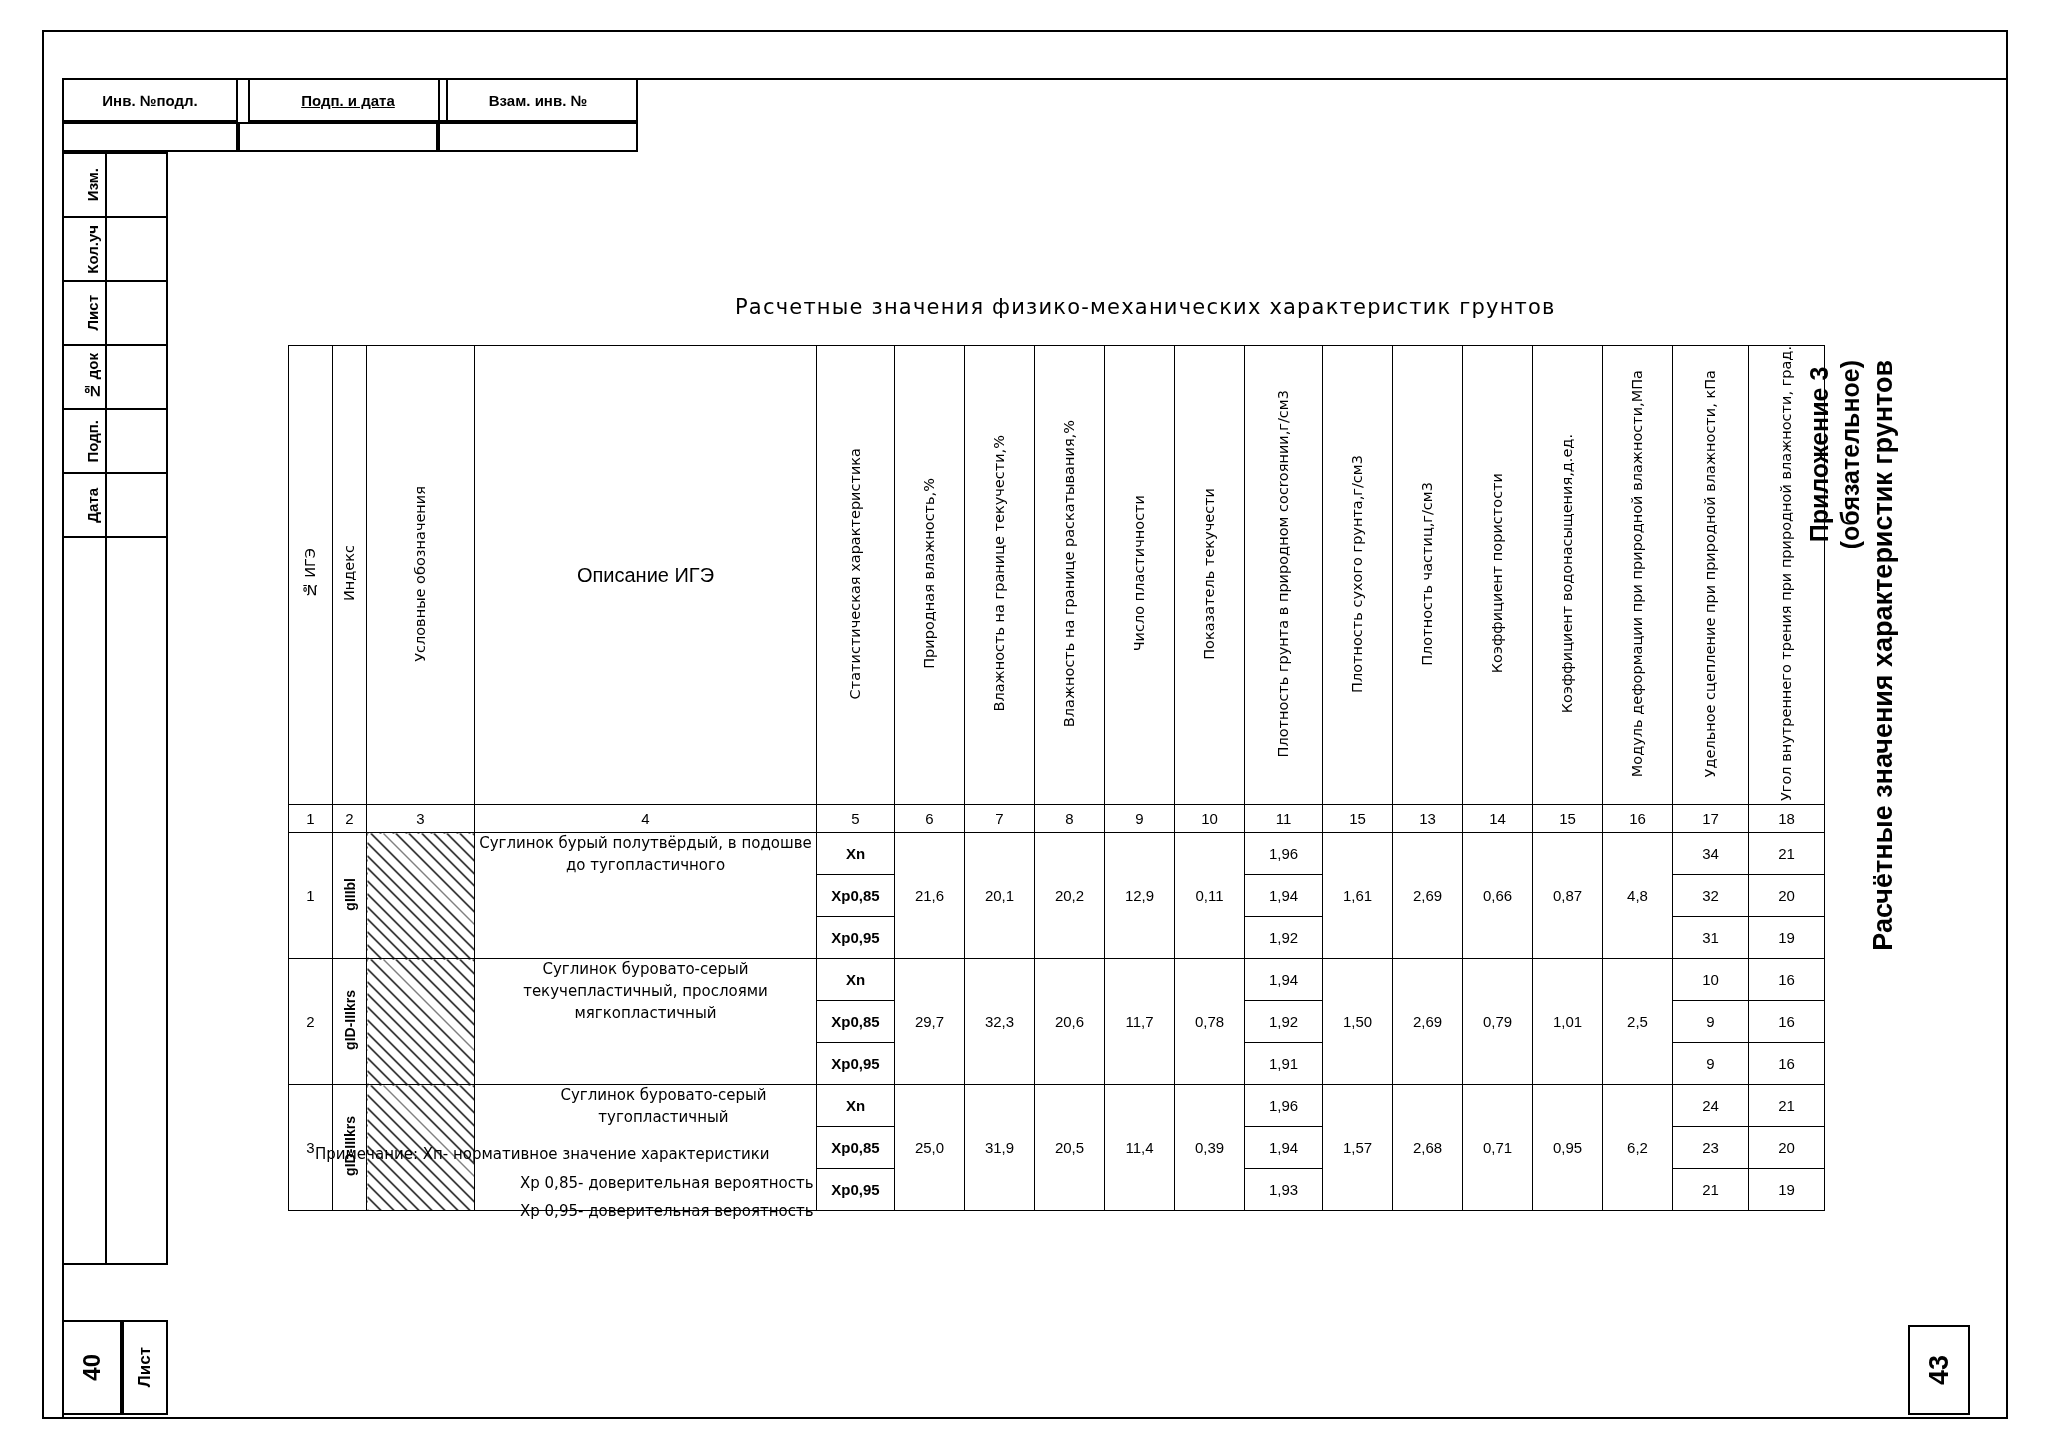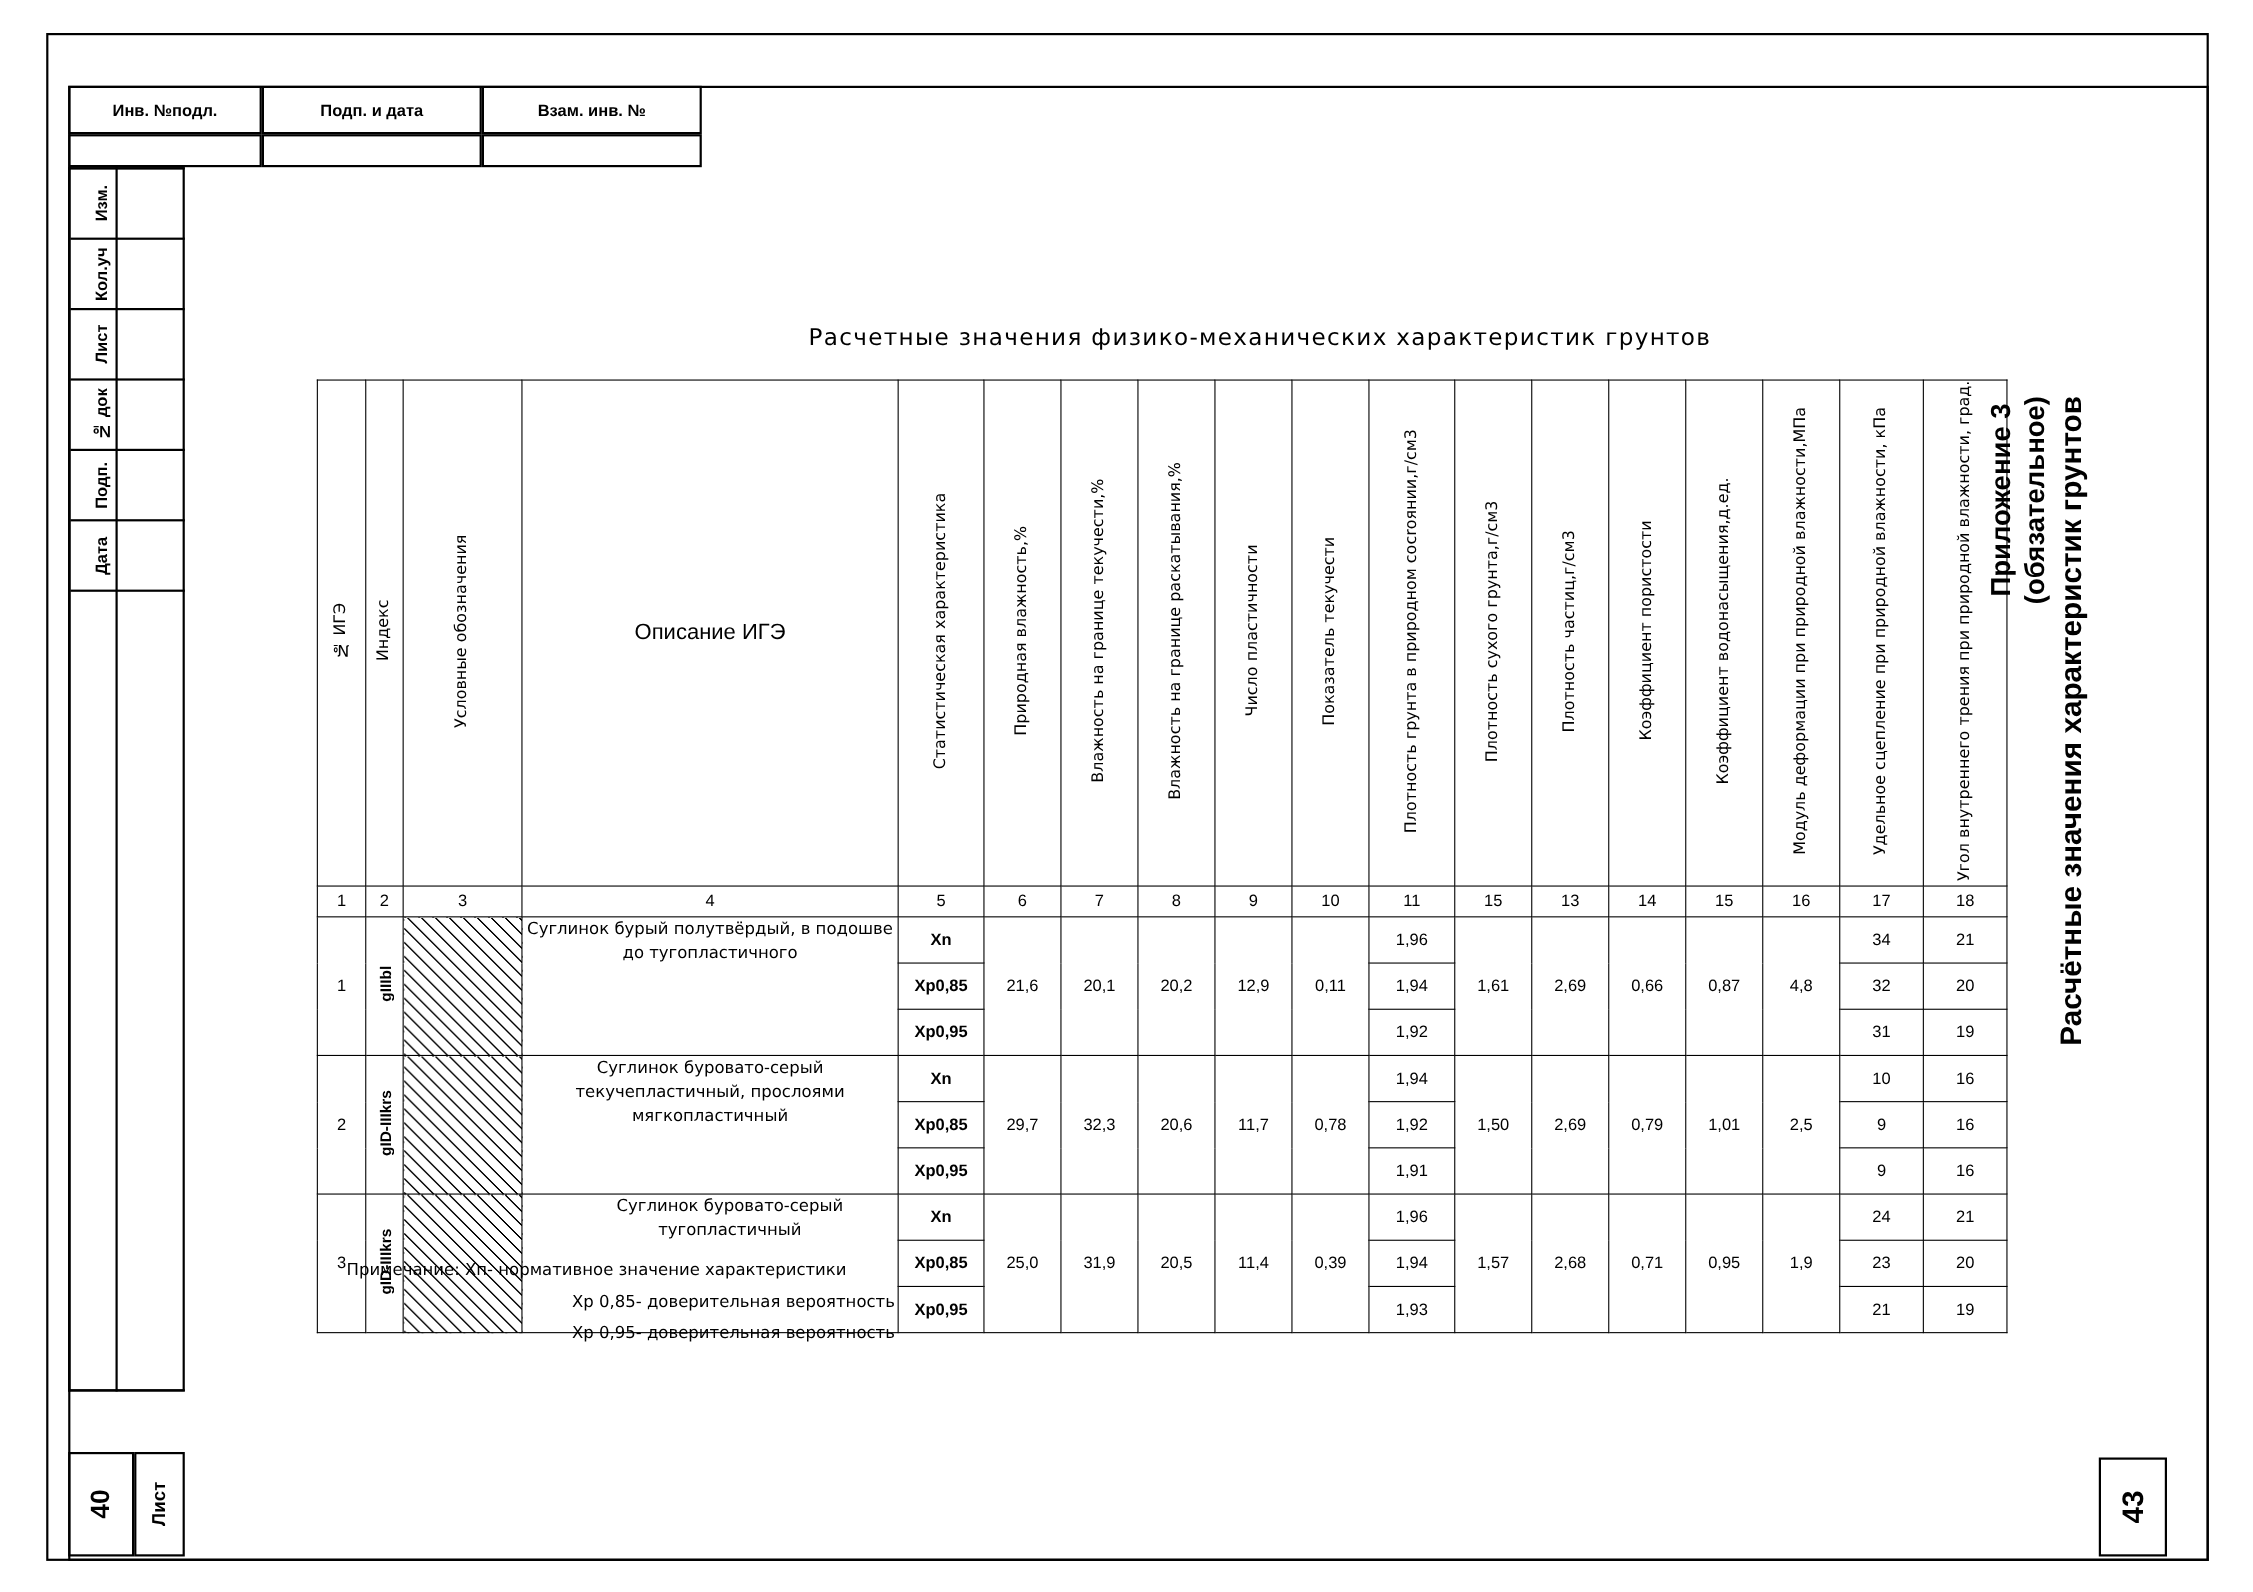--- a/index.html
+++ b/index.html
@@ -7,21 +7,21 @@
   .page{position:relative;width:2048px;height:1447px;}
 
   
   .frame-outer{position:absolute;left:42px;top:30px;width:1962px;height:1385px;border:2px solid #000;}
   .frame-inner{position:absolute;left:62px;top:78px;width:1942px;height:1337px;border:2px solid #000;}
 
   
   .stamp-top{position:absolute;top:78px;height:44px;border:2px solid #000;box-sizing:border-box;
              display:flex;align-items:center;justify-content:center;font-size:15px;font-weight:bold;}
   .stamp-top.b1{left:62px;width:176px;}
-  .stamp-top.b2{left:238px;width:200px;}
+  .stamp-top.b2{left:248px;width:200px;text-decoration:underline;}
   .stamp-top.b3{left:438px;width:200px;}
   .stamp-top-blank{position:absolute;top:122px;height:30px;border:2px solid #000;box-sizing:border-box;}
   .stamp-top-blank.c1{left:62px;width:176px;}
   .stamp-top-blank.c2{left:238px;width:200px;}
   .stamp-top-blank.c3{left:438px;width:200px;}
 
   
   .lv-col{position:absolute;left:62px;top:152px;width:58px;border:2px solid #000;box-sizing:border-box;}
   .lv-cell{border-bottom:2px solid #000;box-sizing:border-box;display:flex;align-items:center;justify-content:center;}
   .lv-cell:last-child{border-bottom:none;}
@@ -283,21 +283,21 @@
         <td rowspan="3">25,0</td>
         <td rowspan="3">31,9</td>
         <td rowspan="3">20,5</td>
         <td rowspan="3">11,4</td>
         <td rowspan="3">0,39</td>
         <td style="height:42px;">1,96</td>
         <td rowspan="3">1,57</td>
         <td rowspan="3">2,68</td>
         <td rowspan="3">0,71</td>
         <td rowspan="3">0,95</td>
-        <td rowspan="3">1,9</td>
+        <td rowspan="3">6,2</td>
         <td style="height:42px;">24</td>
         <td style="height:42px;">21</td>
       </tr>
       <tr>
         <td class="statcell" style="height:42px;border-top:none;">Xp0,85</td>
         <td style="height:42px;border-top:none;">1,94</td>
         <td style="height:42px;border-top:none;">23</td>
         <td style="height:42px;border-top:none;">20</td>
       </tr>
       <tr>

